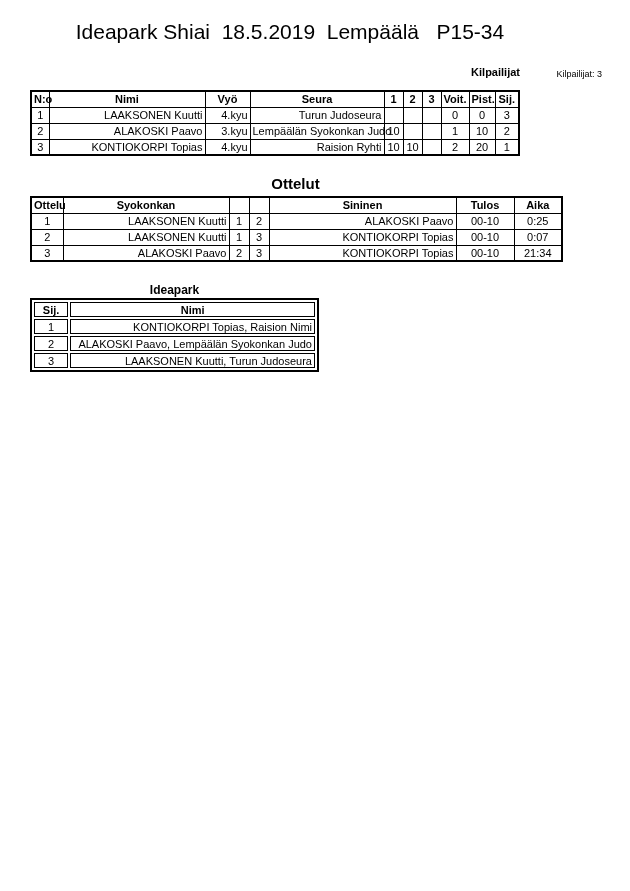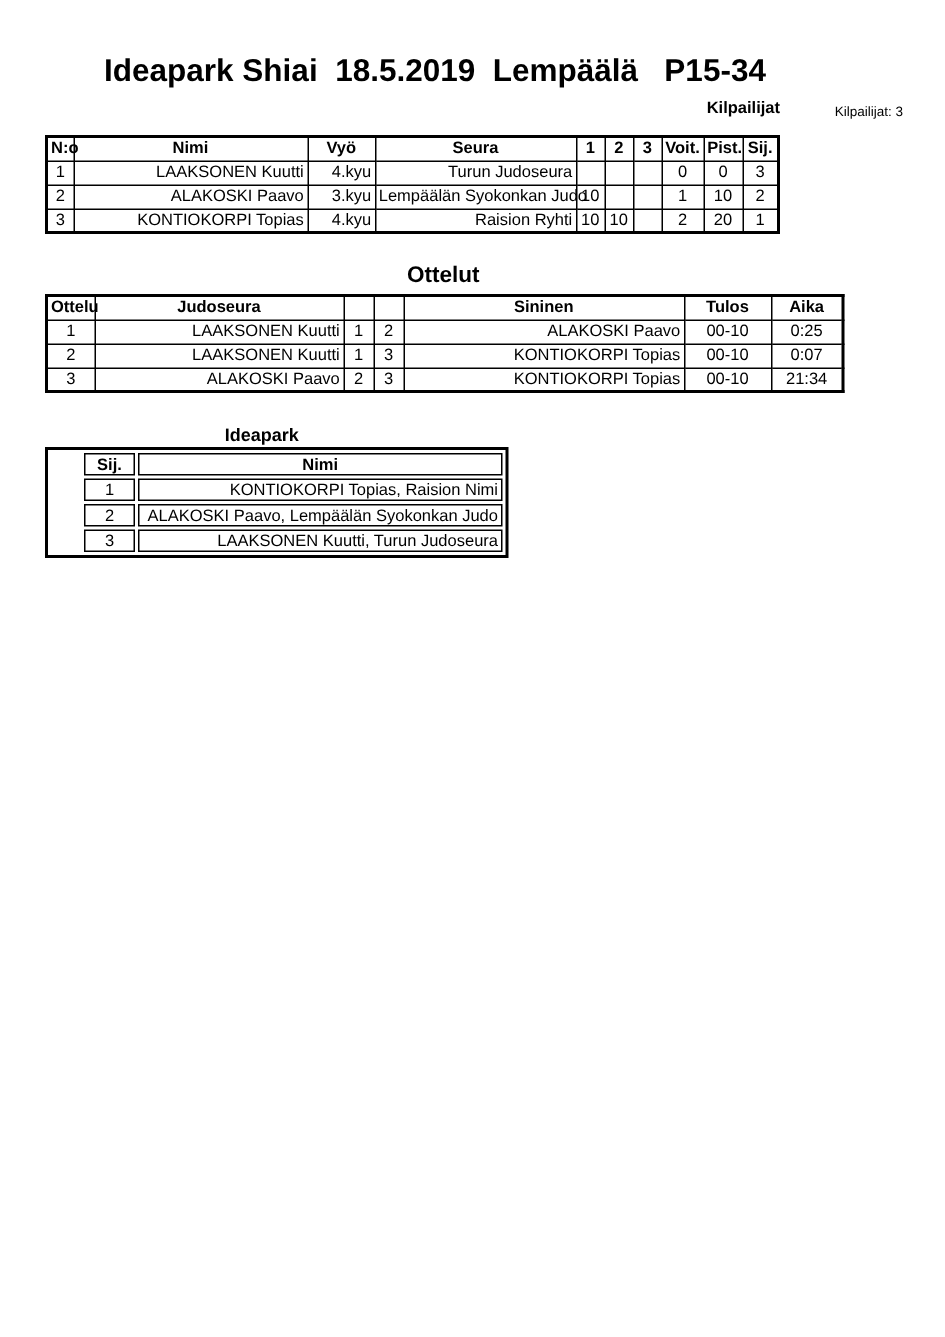--- a/index.html
+++ b/index.html
@@ -5,26 +5,26 @@
   * { margin:0; padding:0; box-sizing:border-box; }
   html,body { background:#fff; }
   body {
     width:630px; height:891px; position:relative;
     font-family:"Liberation Sans", sans-serif; color:#000;
     overflow:hidden;
   }
   .abs { position:absolute; }
 
   .doc-title {
-    top:36px; left:0; width:580px; text-align:center;
-    font-size:21px; font-weight:bold; white-space:pre;
+    top:20px; left:0; width:580px; text-align:center;
+    font-size:21px; font-weight:normal; white-space:pre;
   }
   .sec-heading { font-weight:bold; text-align:center; }
 
-  table { border-collapse:collapse; table-layout:fixed; font-size:11px;padding-left:22px; }
+  table { border-collapse:collapse; table-layout:fixed; font-size:11px; }
   table.grid { border:2px solid #000; }
   .grid th, .grid td {
     border:1px solid #000; height:16px; padding:0 2px;
     vertical-align:middle; white-space:nowrap; overflow:visible;
   }
   th { font-weight:bold; text-align:center; font-size:11px; }
   .l { text-align:right; padding-left:4px; }
   .c { text-align:center; }
 
   table.spaced {
@@ -118,21 +118,21 @@
       <col style="width:166px">
       <col style="width:20px">
       <col style="width:20px">
     <col style="width:187px">
       <col style="width:58px">
       <col style="width:48px">
   </colgroup>
   <tbody>
       <tr>
     <th>Ottelu</th>
-    <th>Judoseura</th>
+    <th>Syokonkan</th>
     <th></th>
     <th></th>
     <th>Sininen</th>
     <th>Tulos</th>
     <th>Aika</th>
   </tr>
   <tr>
     <td class="c">1</td>
     <td class="l">LAAKSONEN Kuutti</td>
     <td class="c">1</td>

